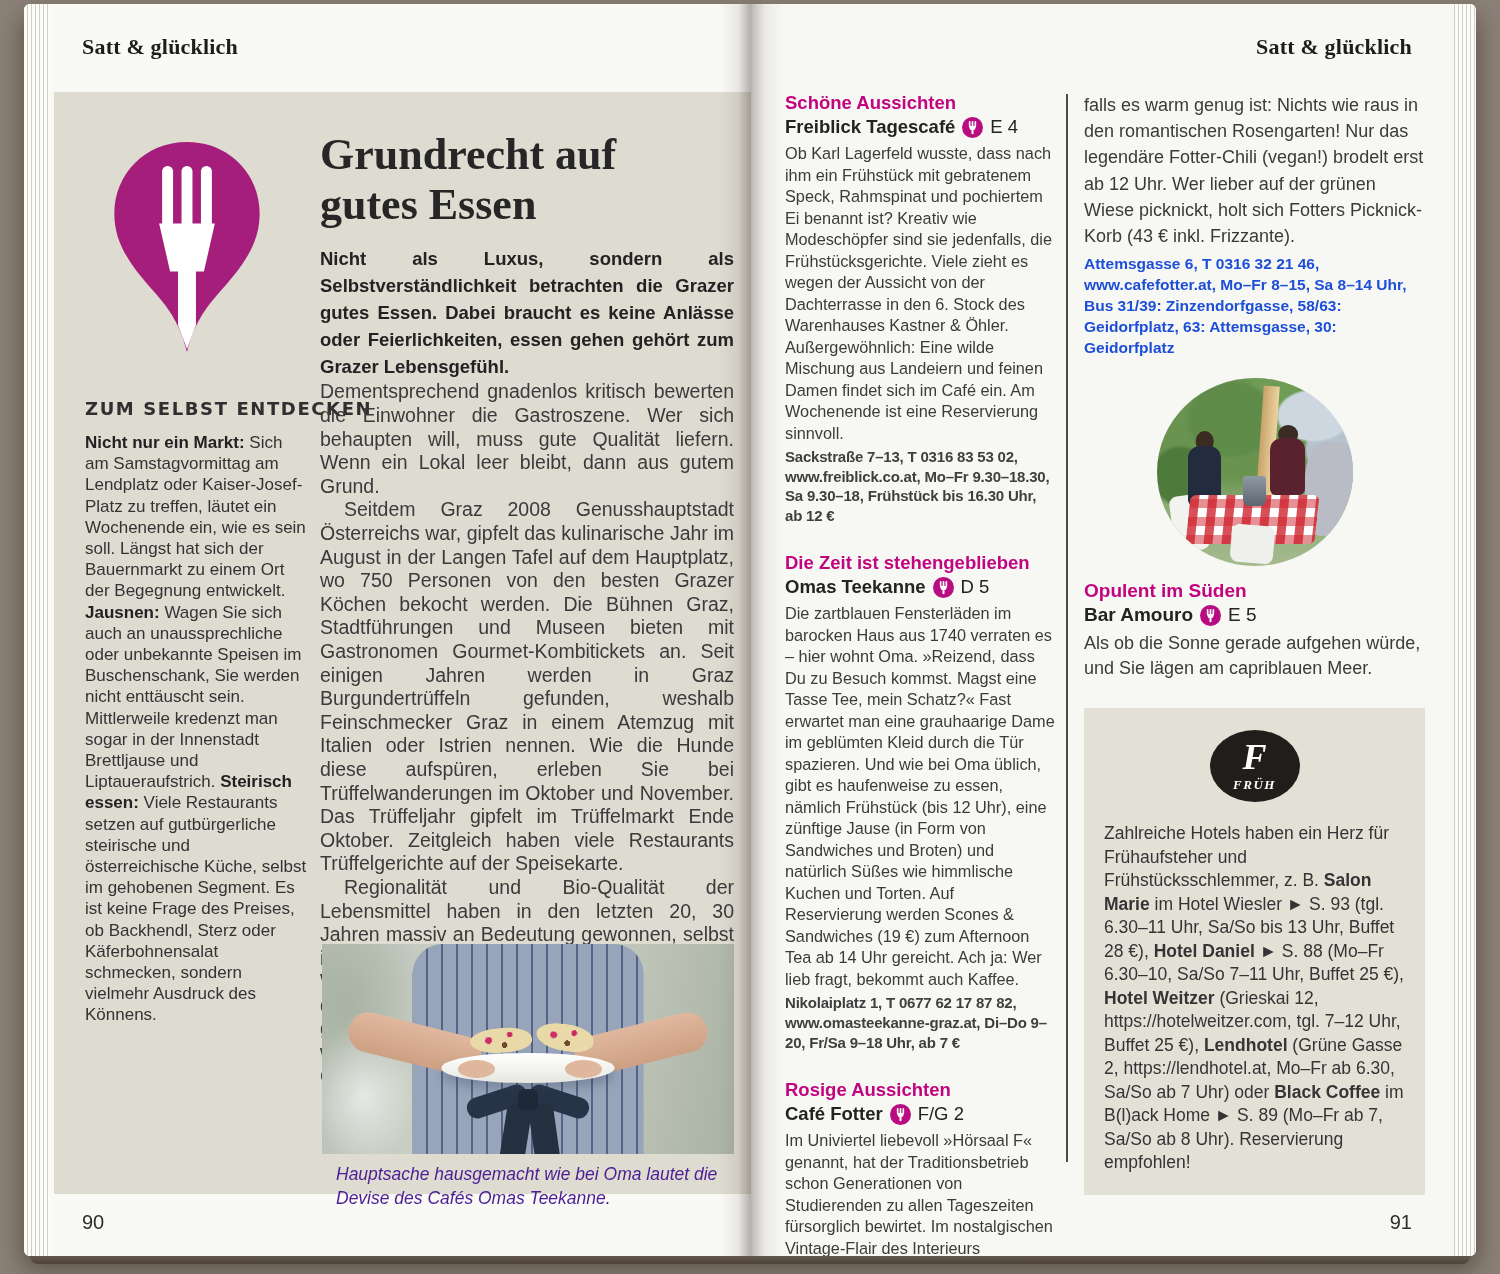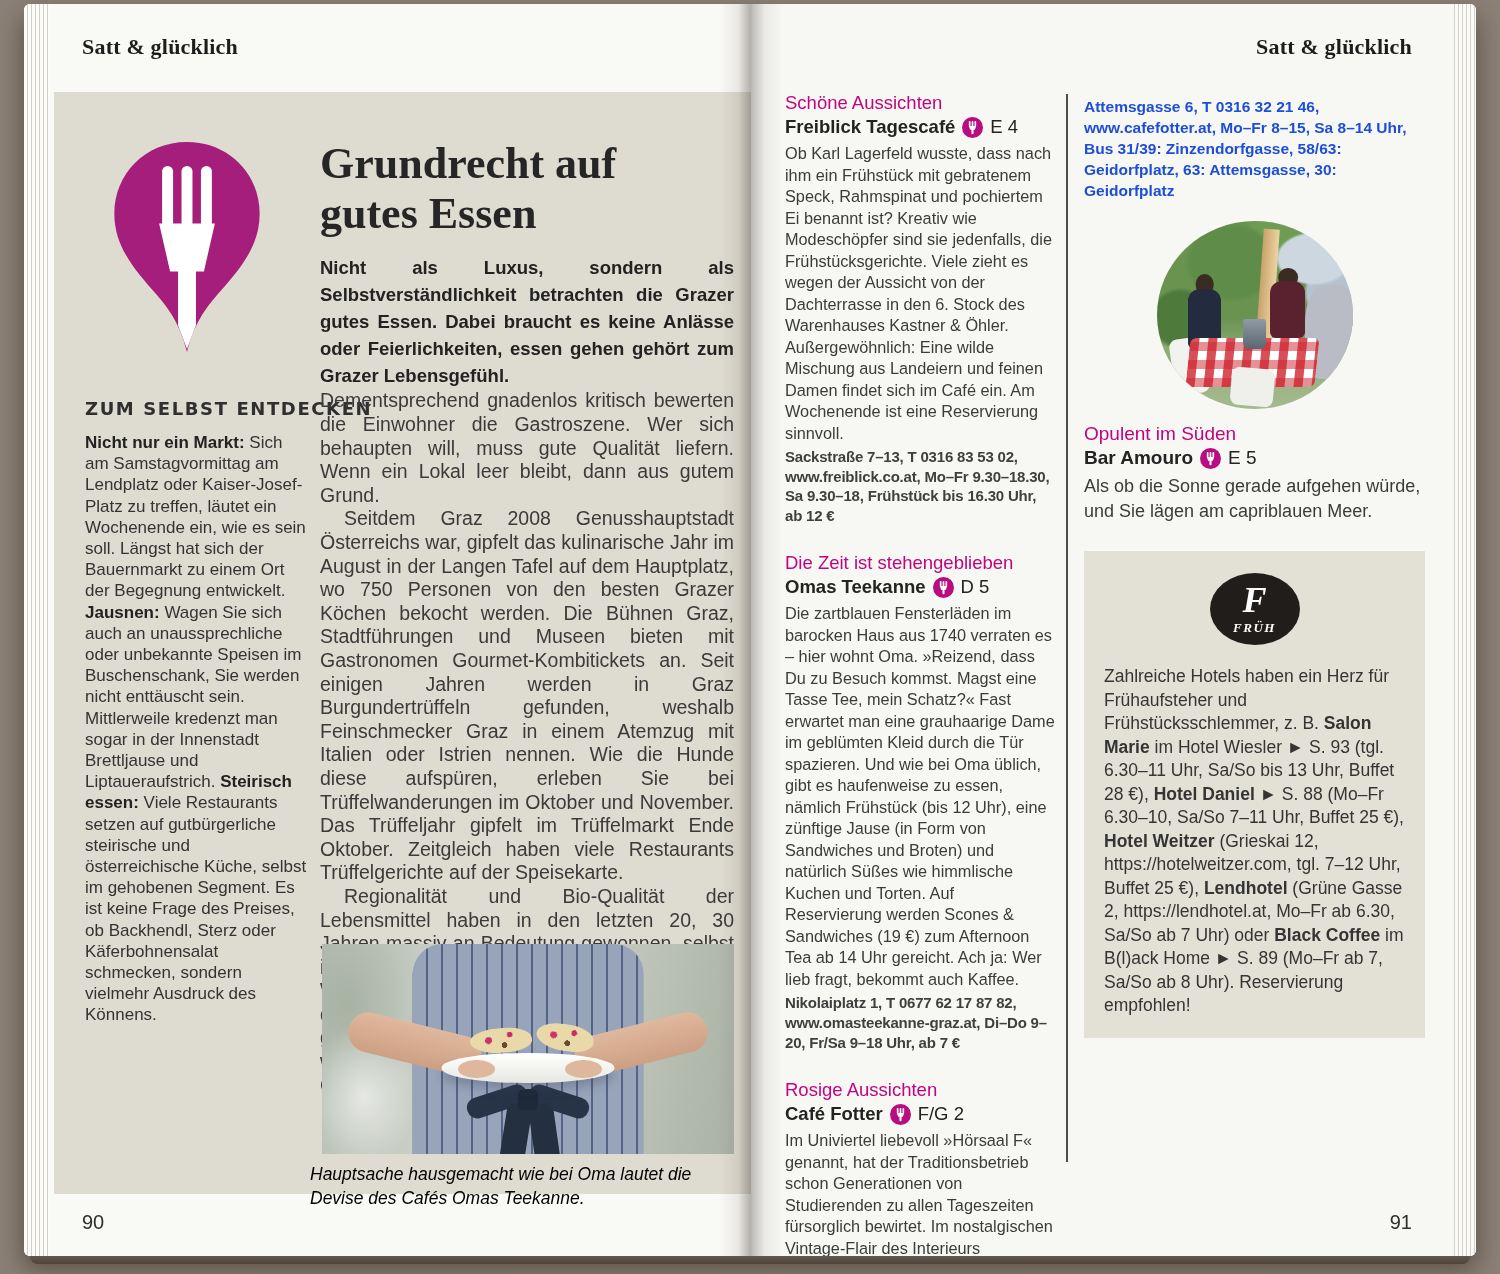--- a/index.html
+++ b/index.html
@@ -23,21 +23,21 @@
   .page-num { position:absolute; bottom:22px; font-size:20px; color:#2e2e2e; }
   .pn-left { left:58px; } .pn-right { right:64px; }
 
   
   .panel { position:absolute; left:30px; top:88px; width:697px; height:1102px; background:#dedbd1; }
   .pin-icon { position:absolute; left:58px; top:48px; width:150px; height:214px; }
   .hand { font-family:"DejaVu Sans", sans-serif; font-weight:700; color:#2f2f2f; letter-spacing:1.6px; }
   .discover-title { position:absolute; left:31px; top:306px; font-size:18px; }
   .sidebar { position:absolute; left:31px; top:340px; width:222px; font-size:17px; line-height:21.2px; color:#333; }
   .sidebar .lead { font-weight:700; color:#222; }
-  .main-col { position:absolute; left:266px; top:47px; width:414px; }
+  .main-col { position:absolute; left:266px; top:38px; width:414px; }
   .art-title { font-family:"Liberation Serif", serif; font-weight:700; font-size:44px; line-height:1.13; color:#262626; margin-bottom:16px; }
   .intro { font-weight:700; font-size:18.5px; line-height:27px; text-align:justify; color:#222; hyphens:auto; }
   .bodytext p { font-size:19.5px; line-height:23.6px; text-align:justify; hyphens:auto; color:#3a3a3a; }
   .bodytext p.ind { text-indent:24px; }
   .article-photo { position:absolute; left:268px; top:852px; width:412px; height:210px; overflow:hidden;
     background:
       radial-gradient(90px 120px at 10% 72%, rgba(255,255,255,.6), transparent 60%),
       radial-gradient(110px 150px at 6% 28%, rgba(164,176,160,.85), transparent 70%),
       linear-gradient(100deg,#b7beb3,#ced3ca 35%,#c3c8bd 65%,#a9b2a4); }
   .apron { position:absolute; left:50%; top:0; width:56%; height:100%; transform:translateX(-50%);
@@ -53,29 +53,29 @@
                      radial-gradient(5px 5px at 55% 70%, #6b4a2e 55%, transparent 60%); }
   .cake-1 { left:36%; top:40%; width:15%; height:12%; transform:rotate(-6deg); }
   .cake-2 { left:52%; top:38%; width:14%; height:13%; transform:rotate(7deg); }
   .hand-l { position:absolute; left:33%; top:55%; width:9%; height:9%; background:#dfb79c; border-radius:50%; }
   .hand-r { position:absolute; right:32%; top:55%; width:9%; height:9%; background:#dfb79c; border-radius:50%; }
   .bow-wing { position:absolute; width:15%; height:10%; background:#273447; border-radius:10px; top:70%; }
   .bw-l { left:35%; transform:rotate(-18deg); } .bw-r { right:35%; transform:rotate(18deg); }
   .bow-knot { position:absolute; left:47.5%; top:69%; width:5%; height:10%; background:#1d2838; border-radius:6px; }
   .bow-tail { position:absolute; width:6%; height:30%; background:#24303f; border-radius:8px; top:76%; }
   .bt-l { left:44%; transform:rotate(9deg); } .bt-r { left:51%; transform:rotate(-8deg); }
-  .photo-caption { position:absolute; left:256px; top:1070px; width:412px; font-style:italic; font-size:17.5px; line-height:24px; color:#000000; }
+  .photo-caption { position:absolute; left:282px; top:1070px; width:412px; font-style:italic; font-size:17.5px; line-height:24px; color:#4c1d95; }
 
   
   .col1 { position:absolute; left:34px; top:88px; width:270px; }
   .col2 { position:absolute; left:333px; top:88px; width:341px; }
   .divider { position:absolute; left:315px; top:90px; width:2px; height:1068px; background:#4c4c4c; }
   .col-header { border-top:3px dotted #3f3f3f; border-bottom:3px dotted #3f3f3f; padding:10px 0 9px; text-align:center; font-size:18px; margin-bottom:26px; }
   .entry { margin-bottom:27px; }
-  .e-heading { color:#c20480; font-weight:400; font-size:18.5px; margin-bottom:2px; }
+  .e-heading { color:#c20480; font-weight:700; font-size:18.5px; margin-bottom:2px; }
   .name-row { display:flex; align-items:center; gap:7px; margin-bottom:5px; font-size:18.5px; color:#232323; }
   .name-row .nm { font-weight:700; }
   .fork-badge { width:21px; height:21px; flex:0 0 auto; }
   .e-body { font-size:16.3px; line-height:21.5px; color:#3b3b3b; }
   .e-details { font-size:15px; line-height:19.6px; font-weight:700; color:#3f3f3f; letter-spacing:-.2px; margin-top:3px; }
   .cont { font-size:18px; line-height:26.2px; color:#3a3a3a; }
   .details2 { font-size:15.5px; line-height:21px; font-weight:700; color:#1d4ed8; margin-top:4px; }
   .circle-photo { position:relative; width:196px; height:188px; border-radius:50%; overflow:hidden; margin:20px auto 14px;
     background:
       radial-gradient(60px 42px at 80% 20%, #cdd7e0 0 58%, transparent 64%),
@@ -235,20 +235,21 @@
                   <path d="M7.8 10.3 H16.2 L14.7 14.6 H13.2 V18.6 A1.2 1.2 0 0 1 10.8 18.6 V14.6 H9.3 Z"></path>
                 </g>
               </svg>
             <span>F/G 2</span>
           </div>
           <div class="e-body">Im Univiertel liebevoll »Hörsaal F« genannt, hat der Traditionsbetrieb schon Generationen von Studierenden zu allen Tageszeiten fürsorglich bewirtet. Im nostalgischen Vintage-Flair des Interieurs schmecken die originellen Frühstückskreationen (z. B. Amadeus, Lolita, Pomponella) doppelt so gut. Und</div>
         </div>
       </div>
 
       <div class="col2">
+        <div class="cont">falls es warm genug ist: Nichts wie raus in den romantischen Rosengarten! Nur das legendäre Fotter-Chili (vegan!) brodelt erst ab 12 Uhr. Wer lieber auf der grünen Wiese picknickt, holt sich Fotters Picknick-Korb (43 € inkl. Frizzante).</div>
         <div class="details2">Attemsgasse 6, T 0316 32 21 46, www.cafefotter.at, Mo–Fr 8–15, Sa 8–14 Uhr, Bus 31/39: Zinzendorfgasse, 58/63: Geidorfplatz, 63: Attemsgasse, 30: Geidorfplatz</div>
 
         <div class="circle-photo">
           <div class="pole"></div>
           <div class="cp-chair-l"></div>
           <div class="fig fig-left">
               <div class="head"></div>
               <div class="torso"></div>
             </div>
           <div class="fig fig-right">

